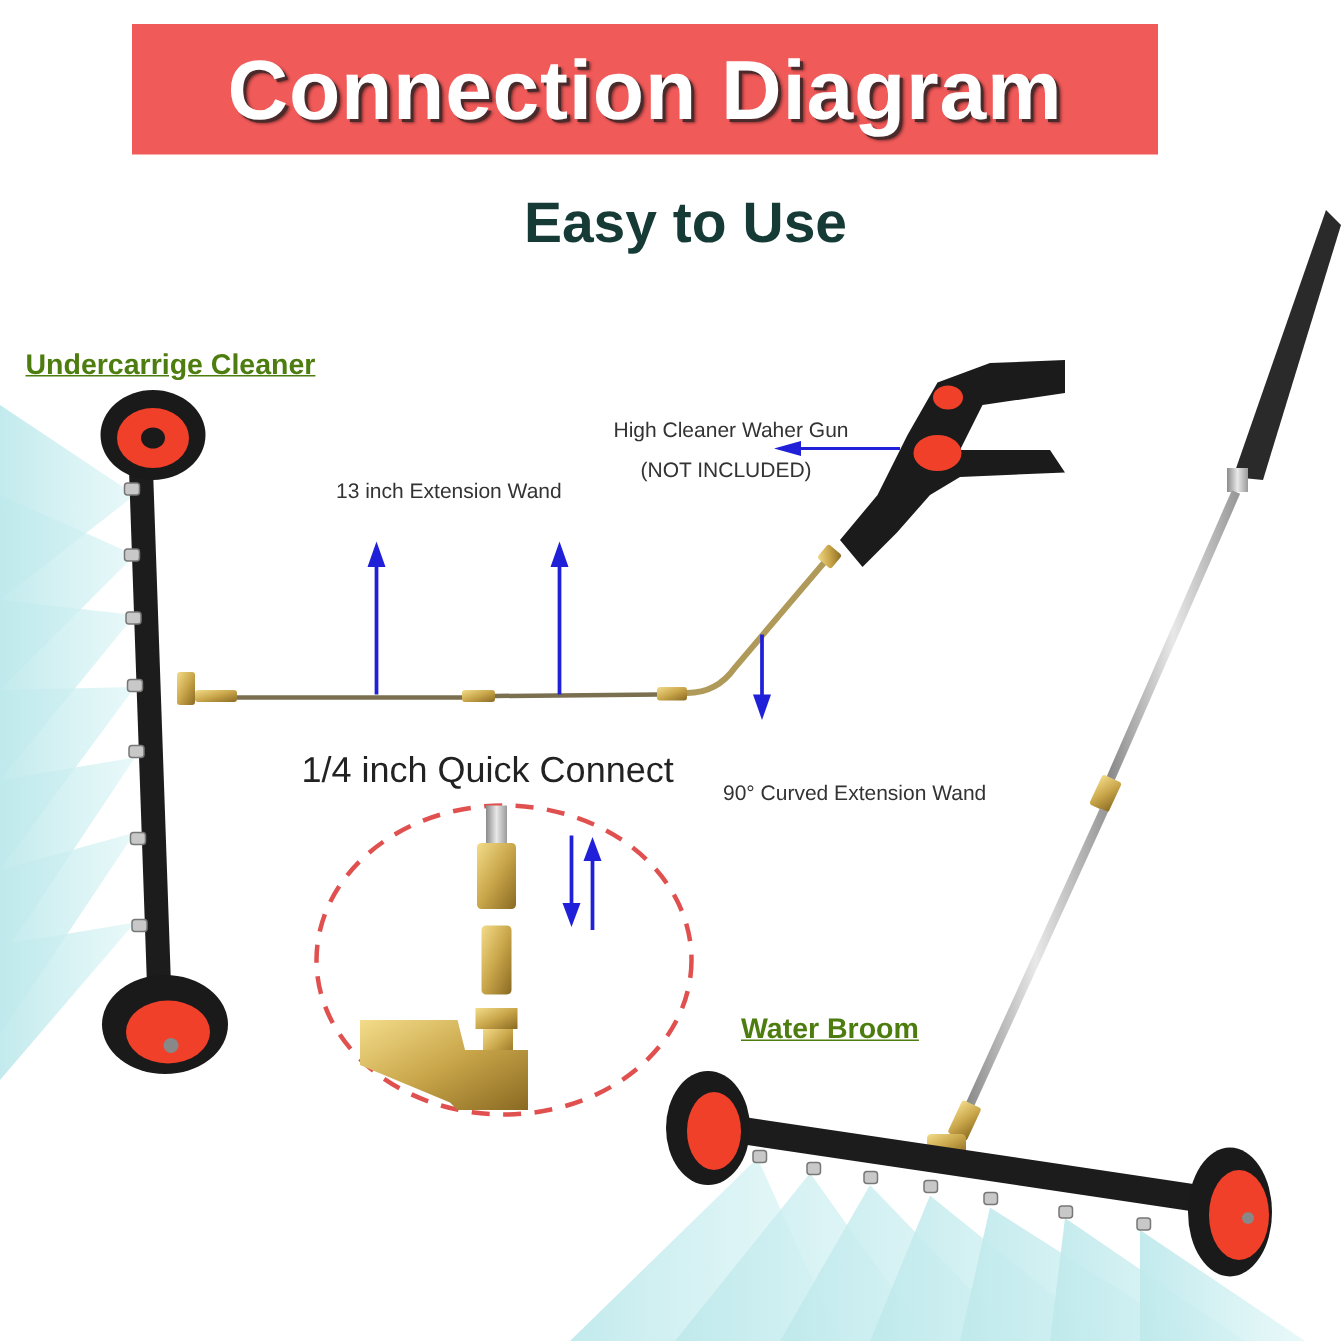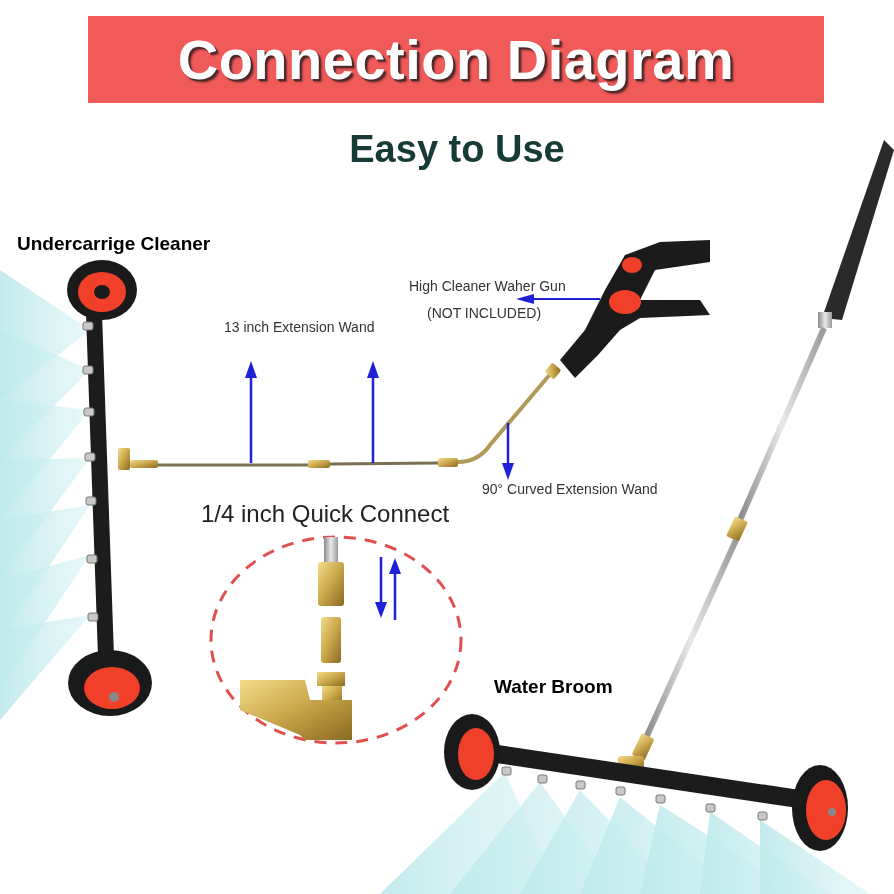--- a/index.html
+++ b/index.html
@@ -2,33 +2,33 @@
 <html><head>
   <meta charset="utf-8">
   <style>
     html, body { margin: 0; padding: 0; }
     body {
       width: 894px; height: 894px; overflow: hidden;
       background: #ffffff; position: relative;
       font-family: "Liberation Sans", sans-serif;
     }
     .banner {
-      position: absolute; left: 88px; top: 16px; width: 736px; height: 87px;
+      position: absolute; left: 88px; top: 16px; width: 684px; height: 87px;
       display: flex; align-items: center; justify-content: center;
     }
     .banner-text {
       color: #ffffff; font-weight: bold; font-size: 56px; letter-spacing: 0.5px;
       text-shadow: 2px 2px 0 #4a2a2a, 3px 3px 2px rgba(0,0,0,0.45);
     }
     .subtitle {
       position: absolute; left: 0; width: 818px; top: 128px; text-align: center;
       font-weight: bold; font-size: 38px; padding-left: 48px;
     }
     .label { position: absolute; white-space: nowrap; color: #2b2b2b; }
-    .lbl-bold { font-weight: bold; color: #000000; font-size: 19px; }
+    .lbl-bold { font-weight: bold; color: #4d7c0f; font-size: 19px; text-decoration: underline; }
     .lbl-small { font-size: 14px; color: #333333; }
     .lbl-mid { font-size: 24px; color: #222222; }
     svg.art { position: absolute; left: 0; top: 0; }
   </style>
 </head>
 <body>
 
 <svg class="art" width="894" height="894" viewBox="0 0 894 894">
   <defs>
     <linearGradient id="sprayG" x1="0" y1="0" x2="1" y2="0">
@@ -181,14 +181,14 @@
   <span class="banner-text">Connection Diagram</span>
 </div>
 
 <div class="subtitle" style="color:#163a35;">Easy to Use</div>
 
 <div class="label lbl-bold" style="left:17px; top:233px;">Undercarrige Cleaner</div>
 <div class="label lbl-small" style="left:224px; top:319px;">13 inch Extension Wand</div>
 <div class="label lbl-small" style="left:409px; top:278px;">High Cleaner Waher Gun</div>
 <div class="label lbl-small" style="left:427px; top:305px;">(NOT INCLUDED)</div>
 <div class="label lbl-mid" style="left:201px; top:500px;">1/4 inch Quick Connect</div>
-<div class="label lbl-small" style="left:482px; top:481px;">90° Curved Extension Wand</div>
+<div class="label lbl-small" style="left:482px; top:520px;">90° Curved Extension Wand</div>
 <div class="label lbl-bold" style="left:494px; top:676px;">Water Broom</div>
 
 </body></html>

